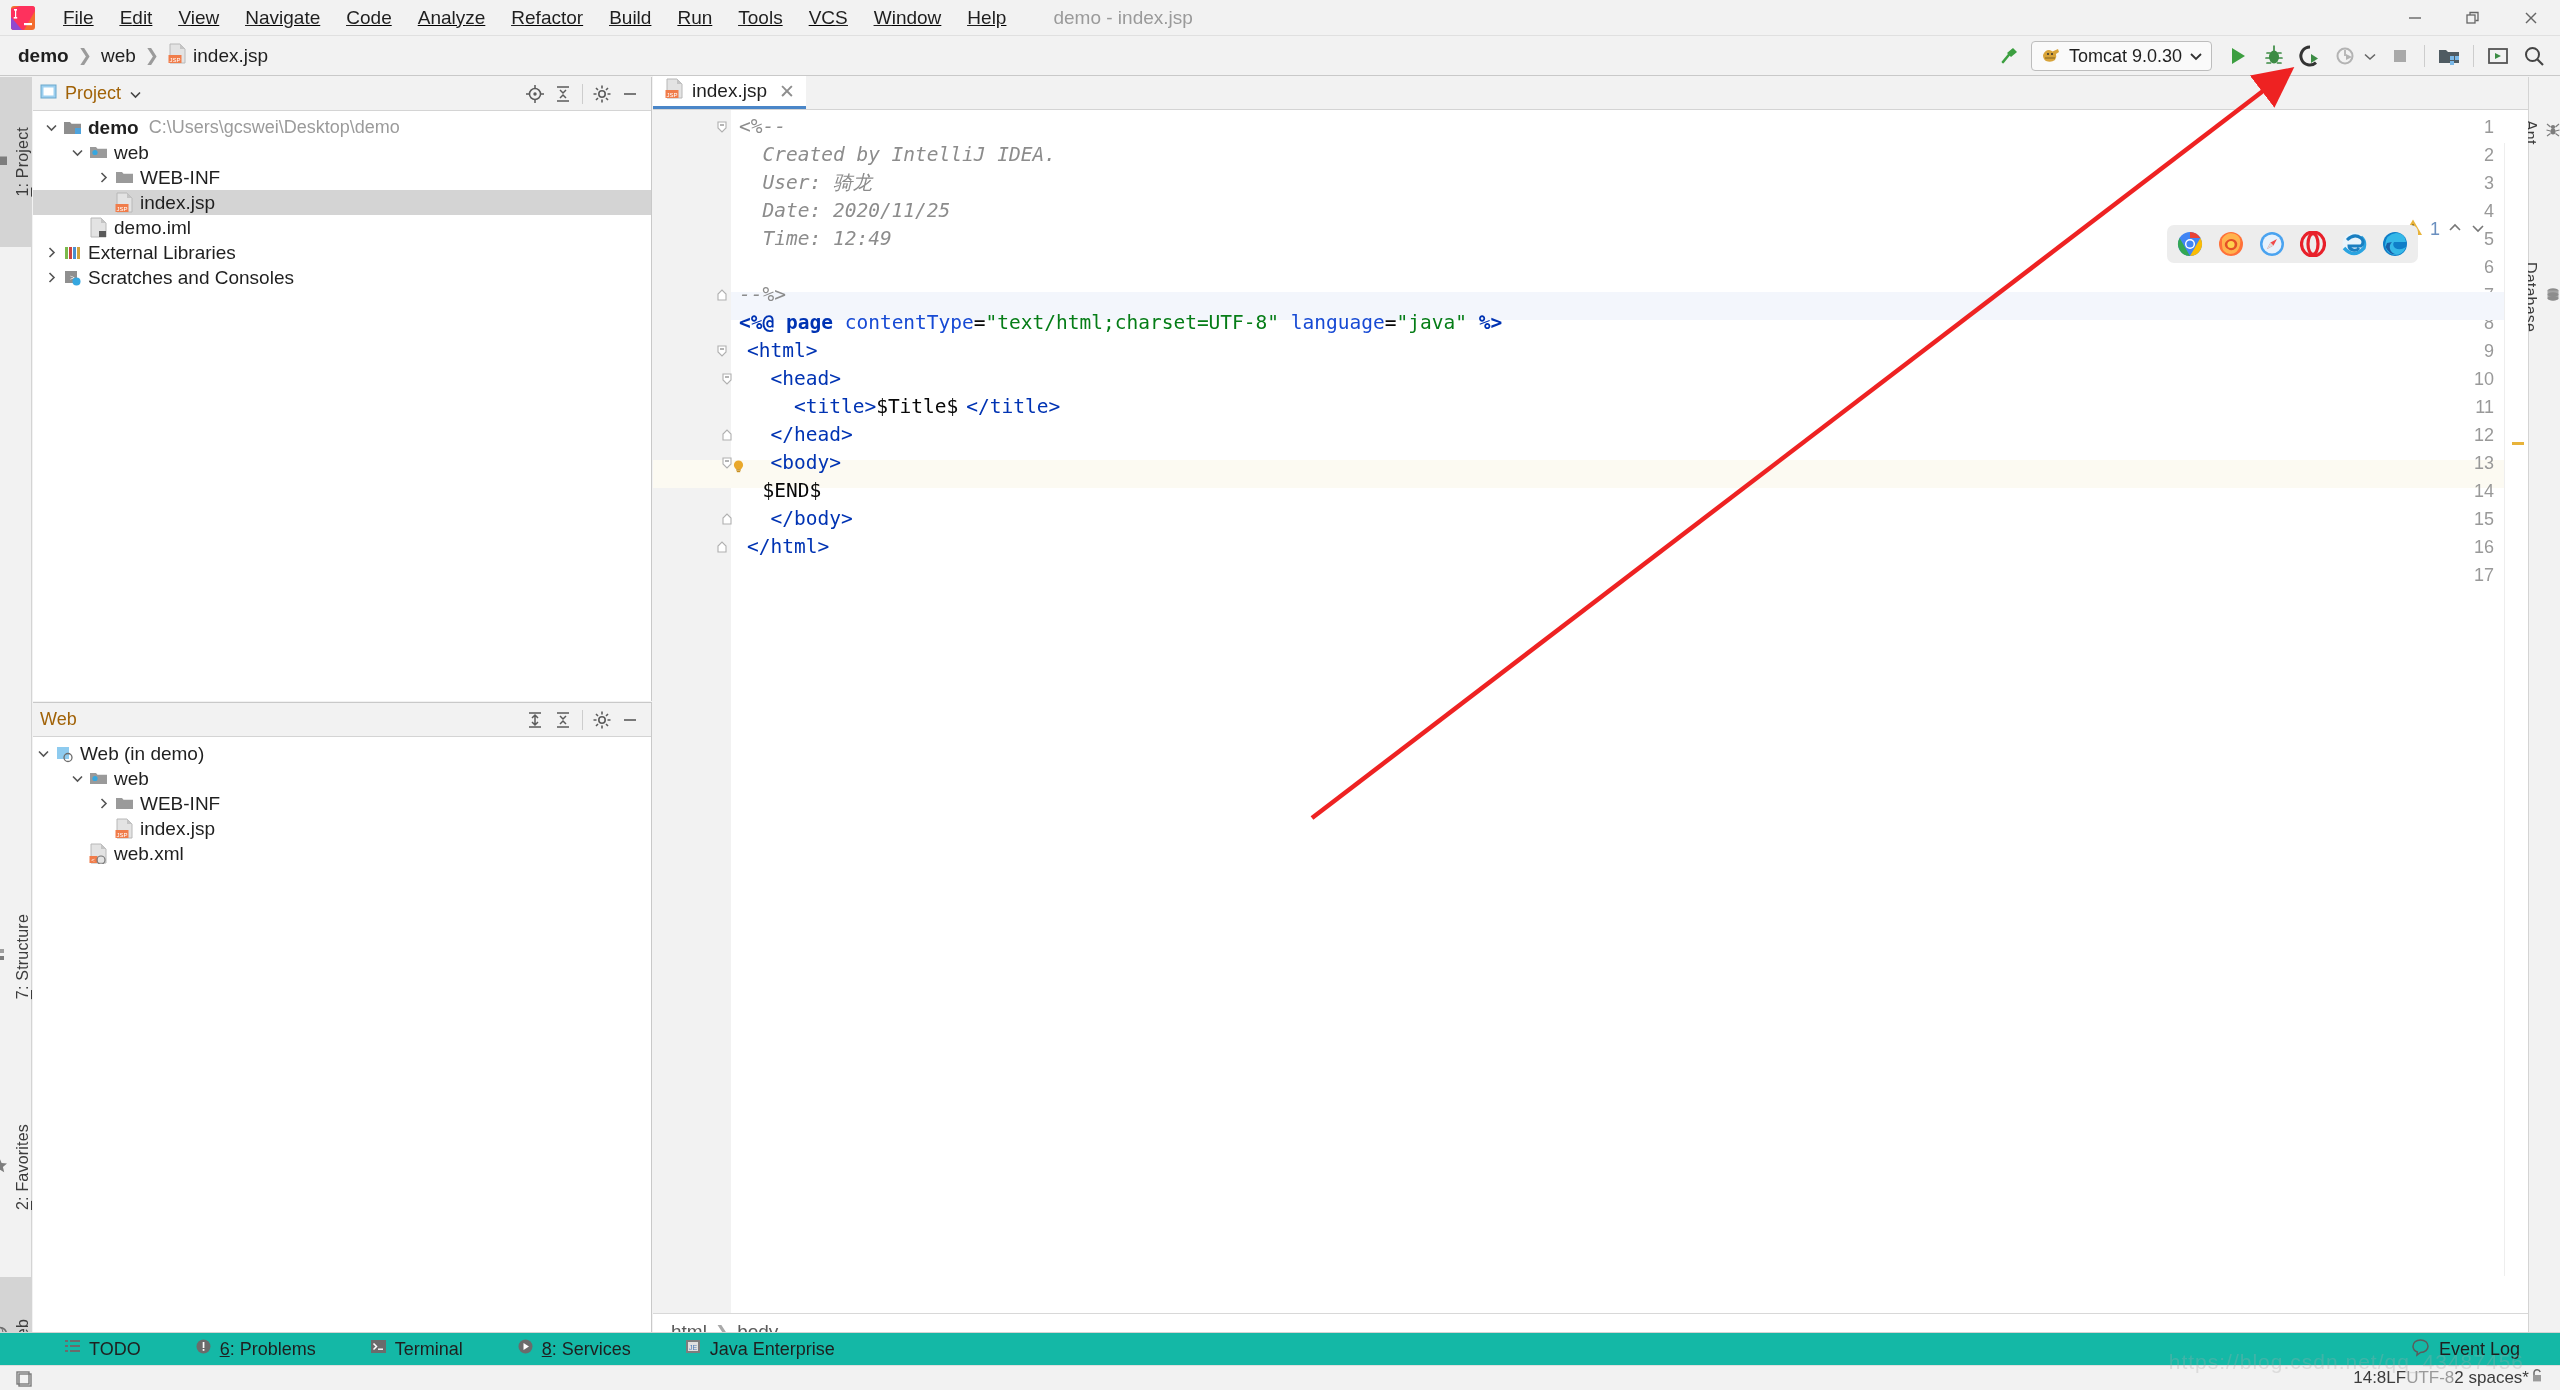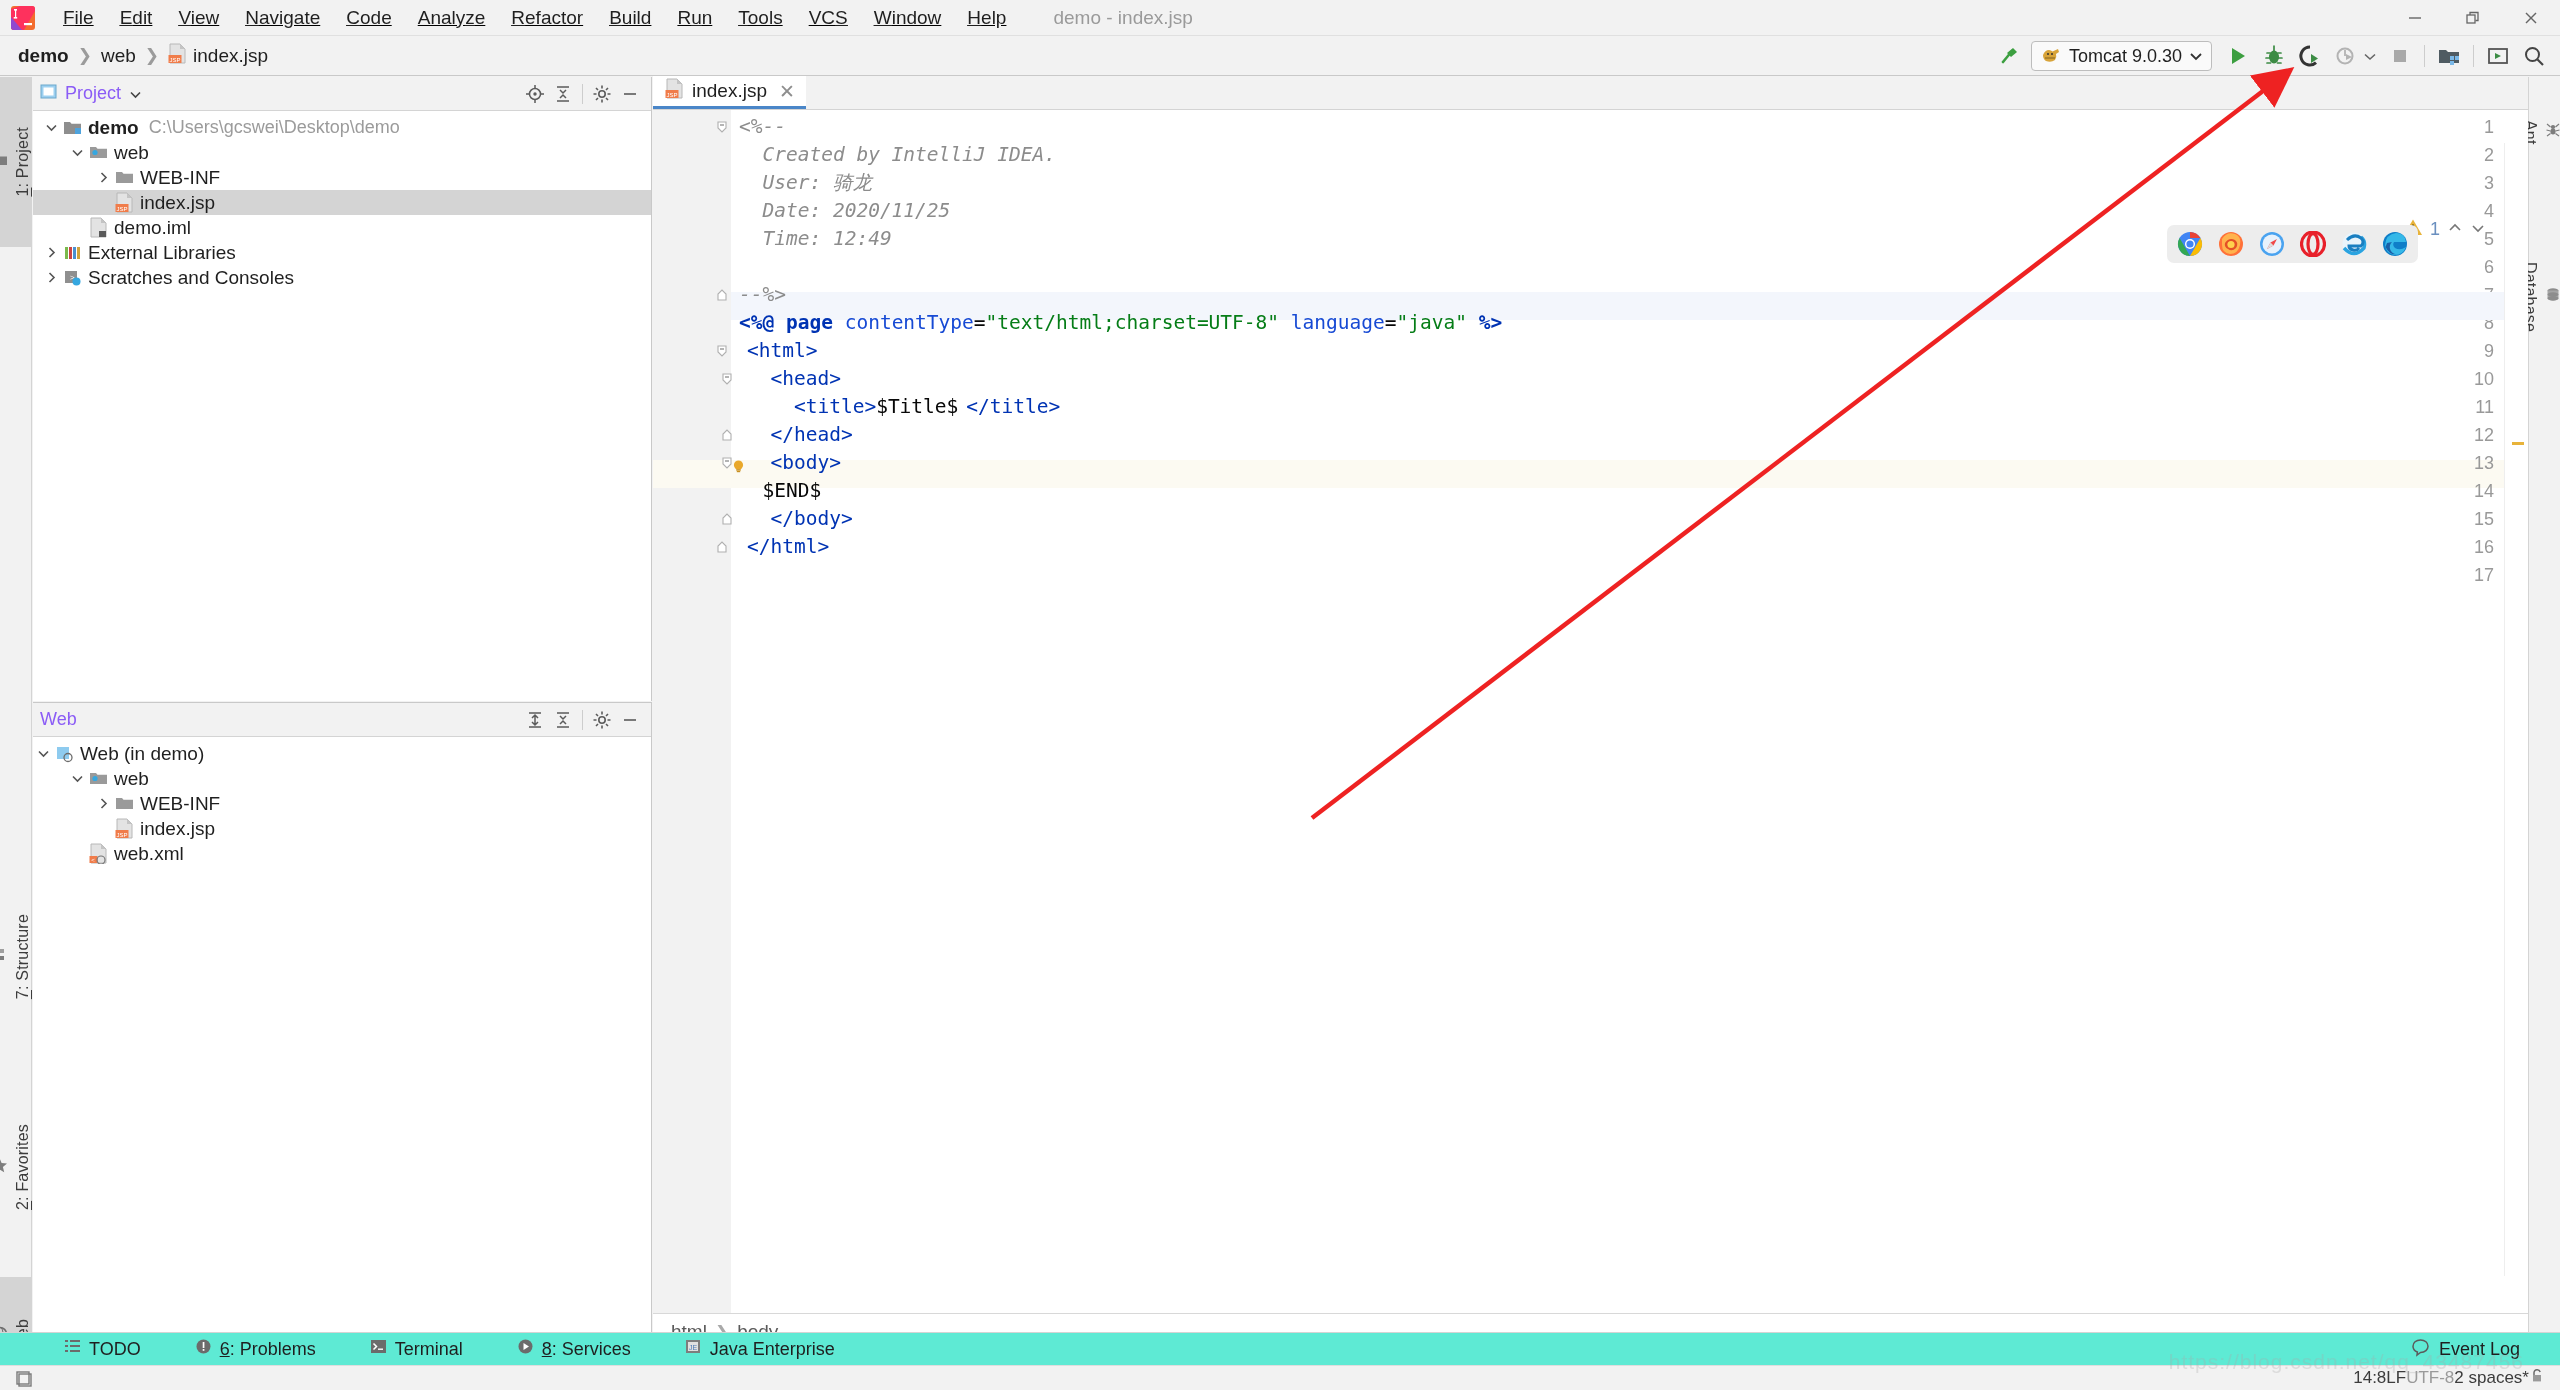--- a/index.html
+++ b/index.html
@@ -87,21 +87,21 @@
 
   
   .projpanel {
     position: absolute; left: 33px; top: 77px; width: 619px; height: 624px;
     background: #ffffff; border-right: 1px solid #c9c9c9;
   }
   .panel-head {
     height: 34px; background: #f2f2f2; border-bottom: 1px solid #d4d4d4;
     display: flex; align-items: center; padding: 0 7px;
   }
-  .panel-title { font-size: 18px; color: #8b5cf6; display: flex; align-items: center; gap: 8px; }
+  .panel-title { font-size: 18px; color: #a16207; display: flex; align-items: center; gap: 8px; }
   .panel-head .spacer { flex: 1; }
   .ph-btn { width: 28px; height: 26px; display: flex; align-items: center; justify-content: center; }
   .ph-sep { width: 1px; height: 20px; background: #cdcdcd; margin: 0 5px; }
 
   .tree { padding-top: 4px; font-size: 19px; color: #1f1f1f; }
   .trow {
     height: 25px; display: flex; align-items: center; white-space: nowrap;
     padding-right: 6px;
   }
   .trow.sel { background: #d4d4d4; }
@@ -184,21 +184,21 @@
     position: absolute; left: 0; right: 0; bottom: 0; height: 37px;
     border-top: 1px solid #d8d8d8; background: #ffffff;
     display: flex; align-items: center; padding-left: 18px; gap: 8px;
   }
   .bc { font-size: 19px; color: #5a5a5a; }
   .bcsep { color: #a9a9a9; font-size: 17px; }
 
   
   .toolwindowbar {
     position: absolute; left: 0; bottom: 25px; width: 2560px; height: 33px;
-    background: #5eead4; border-top: 1px solid #d4d4d4;
+    background: #14b8a6; border-top: 1px solid #d4d4d4;
     display: flex; align-items: center;
   }
   .twb-item {
     display: flex; align-items: center; gap: 8px; font-size: 18px; color: #1f1f1f;
     padding: 4px 14px; margin-left: 4px; white-space: nowrap;
   }
   .twb-item u { text-decoration: underline; }
   .twb-right { position: absolute; right: 40px; display: flex; align-items: center; gap: 9px; }
 
   .statusbar {

